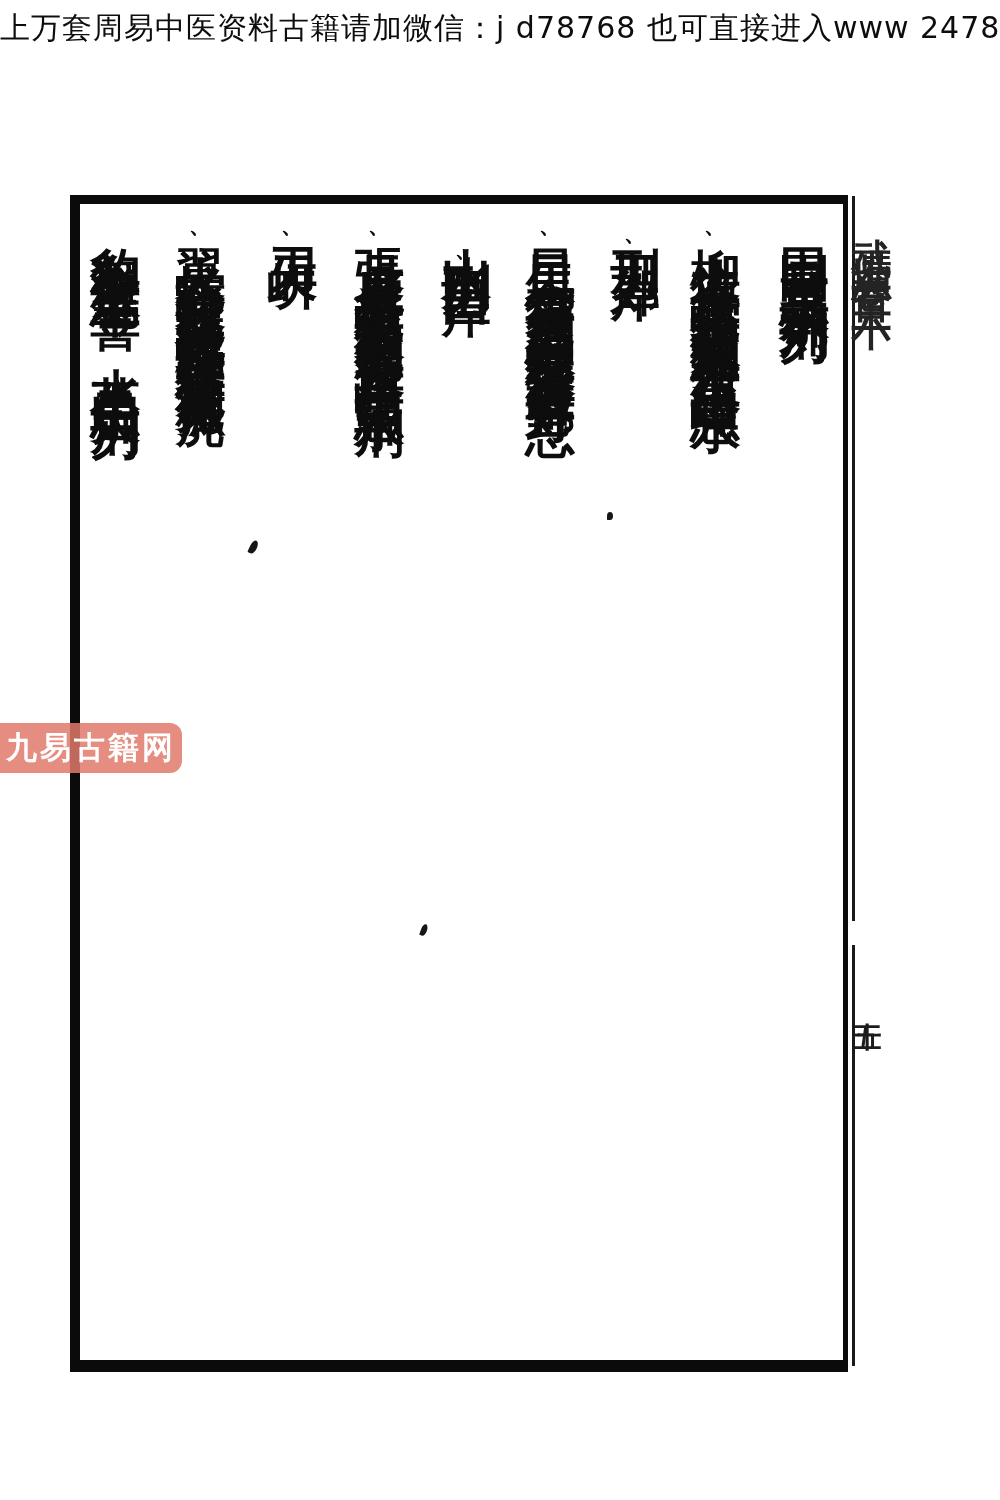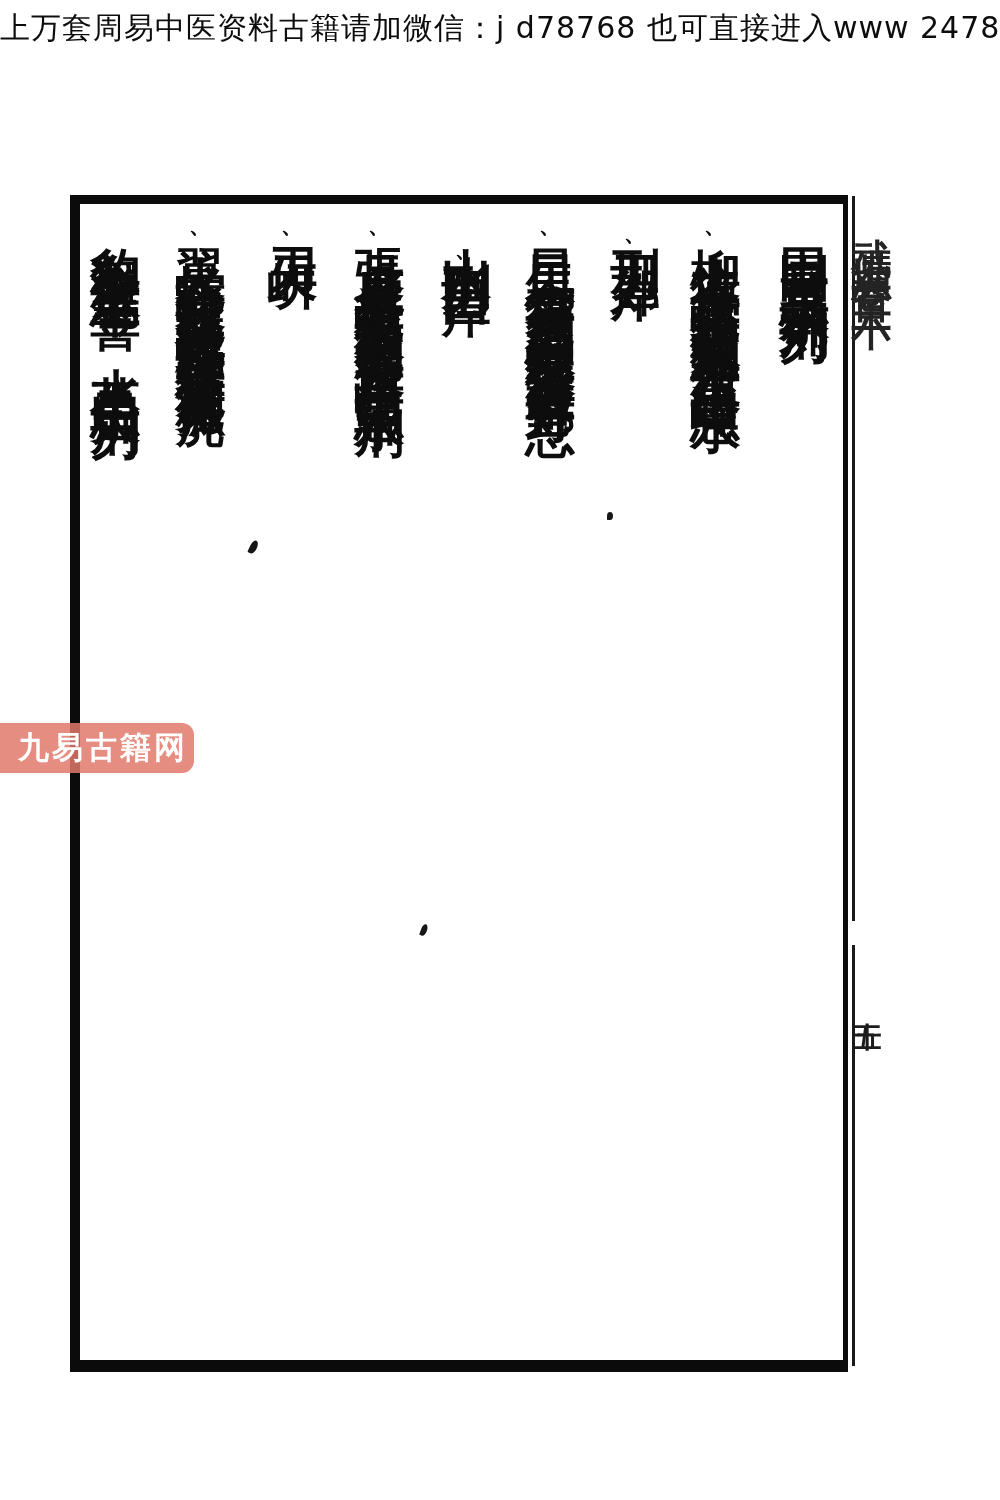--- a/index.html
+++ b/index.html
@@ -79,21 +79,21 @@
   <div class="vcol" style="left:763px">田園野草忌天水郊刑刃<span class="m">、</span></div>
   <div class="vcol" style="left:674px">柳土獐<span class="m">、</span>食羊蛇畏狗狼虎豹獬牛猿<span class="m">、</span>喜山峰忌水</div>
   <div class="vcol" style="left:594px">刑刃郊岸<span class="m">、</span></div>
   <div class="vcol" style="left:509px">星日馬<span class="m">、</span>食貐畏虎豹烏狼愛猿猴獐<span class="m">、</span>喜草郊野<span class="m">、</span>忌</div>
   <div class="vcol" style="left:425px">山水刑刃田岸<span class="m">、</span></div>
   <div class="vcol" style="left:338px">張月鹿<span class="m">、</span>食貉蛇畏狼狗虎豹獬<span class="m">、</span>喜草峰山<span class="m">、</span>忌水刑</div>
   <div class="vcol" style="left:251px">刃天岍<span class="m">、</span></div>
   <div class="vcol" style="left:159px">翼火蛇<span class="m">、</span>食蛟龍貉燕鼠蝠畏雞雉獐鹿狗兎狐虎</div>
   <div class="vcol" style="left:74px">豹獬牛猴烏羊<span class="m">、</span>喜　水草山忌天刑刃<span class="m">、</span></div>
 
-  <div class="watermark" style="background: rgba(226, 121, 107, 0.85); color: rgb(255, 255, 255); padding-left: 12px;">
+  <div class="watermark" style="background: rgba(226, 121, 107, 0.85); color: rgb(255, 255, 255);">
     <span>九易古籍网</span>
   </div>
 
   <div class="speck s1"></div>
   <div class="speck s2"></div>
   <div class="speck s3"></div>
 
 </div>
 
 </body></html>

